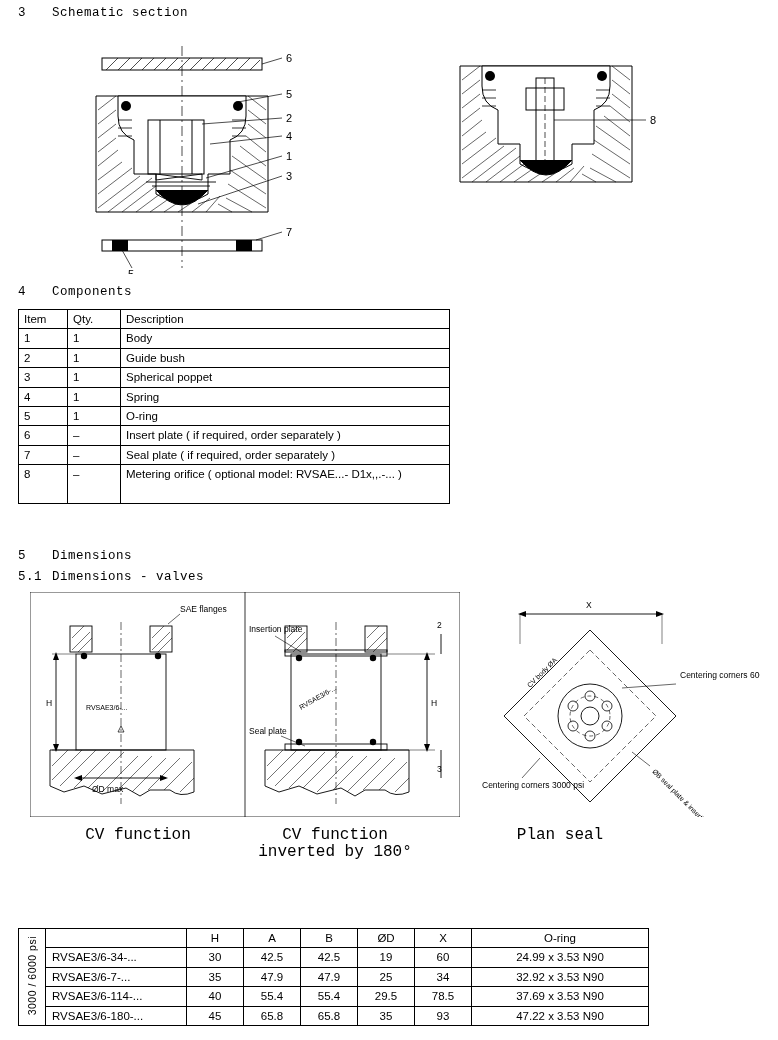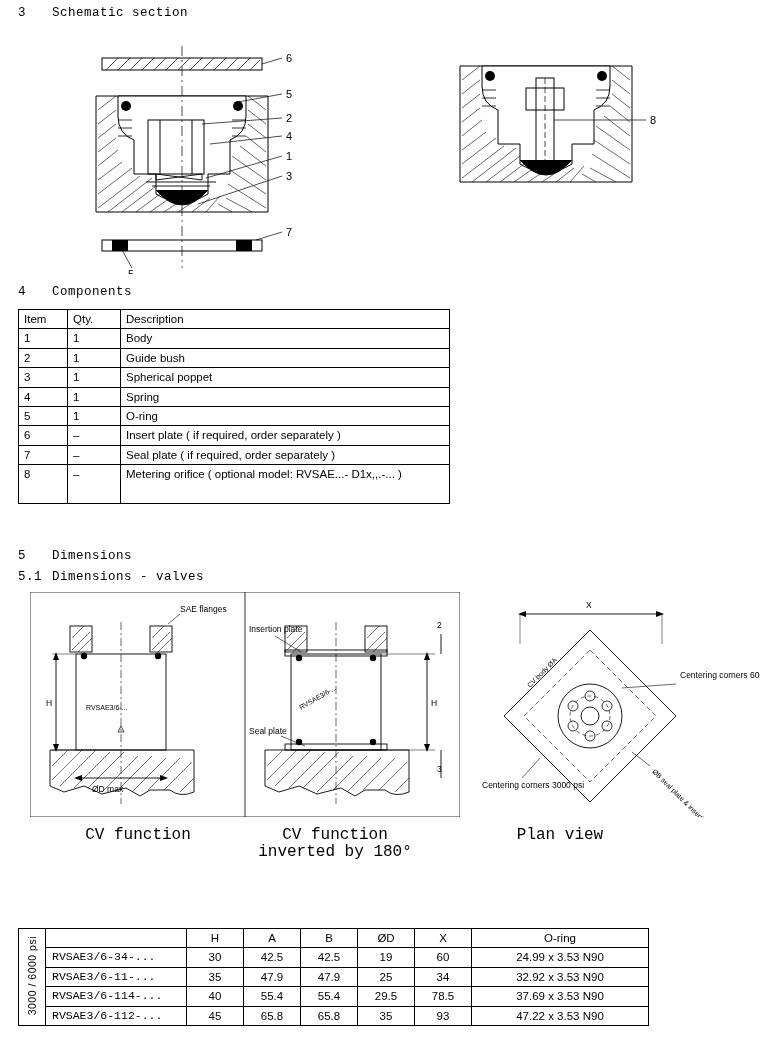--- a/index.html
+++ b/index.html
@@ -73,21 +73,21 @@
   .rot-inner {
     writing-mode: vertical-rl;
     transform: rotate(180deg);
     font-size: 10.5px;
     line-height: 1.2;
     white-space: nowrap;
     display: inline-block;
     padding: 2px 0;
     letter-spacing: 0.5px;
   }
-  .dim-table .model-col { width: 130px; text-align: left; padding-left: 6px; font-family: Liberation Mono, monospace; }
+  .dim-table .model-col { width: 130px; text-align: left; padding-left: 6px; }
   .dim-table .num-col { width: 48px; }
   .dim-table .oring-col { width: 168px; }
   
   .fig-caption {
     position: absolute;
     font-family: "Liberation Mono", monospace;
     font-size: 16px;
     text-align: center;
     white-space: nowrap;
   }
@@ -503,21 +503,21 @@
       <text class="lbl-xs" x="50" y="96" transform="rotate(-45 50 96)">CV body ØA</text>
       <text class="lbl-s" x="200" y="86">Centering corners 6000 psi</text>
       <text class="lbl-s" x="2" y="196">Centering corners 3000 psi</text>
       <text class="lbl-xs" x="172" y="180" transform="rotate(45 172 180)">ØB seal plate &amp; insertion plate</text>
     </svg>
   </div>
 
   <div class="fig-caption" style="left:58px; top:826px; width:160px;">CV  function</div>
   <div class="fig-caption" style="left:250px; top:826px; width:170px;">CV  function</div>
   <div class="fig-caption" style="left:250px; top:843px; width:170px;text-align:center;">inverted by 180°</div>
-  <div class="fig-caption" style="left:485px; top:826px; width:150px;">Plan  view</div>
+  <div class="fig-caption" style="left:485px; top:826px; width:150px;">Plan  seal</div>
 
   <table class="dim-table">
     <tbody>
       <tr>
         <td class="rot-cell" rowspan="5">
           <span class="rot-inner"><span>3000 /</span> <span>6000 psi</span></span>
         </td>
         <td class="model-col">&nbsp;</td>
         <td class="num-col">H</td>
         <td class="num-col">A</td>
@@ -529,39 +529,39 @@
       <tr>
         <td class="model-col">RVSAE3/6-34-...</td>
         <td>30</td>
         <td>42.5</td>
         <td>42.5</td>
         <td>19</td>
         <td>60</td>
         <td>24.99 x 3.53    N90</td>
       </tr>
       <tr>
-        <td class="model-col">RVSAE3/6-11-...</td>
+        <td class="model-col">RVSAE3/6-7-...</td>
         <td>35</td>
         <td>47.9</td>
         <td>47.9</td>
         <td>25</td>
         <td>34</td>
         <td>32.92 x 3.53    N90</td>
       </tr>
       <tr>
         <td class="model-col">RVSAE3/6-114-...</td>
         <td>40</td>
         <td>55.4</td>
         <td>55.4</td>
         <td>29.5</td>
         <td>78.5</td>
         <td>37.69 x 3.53    N90</td>
       </tr>
       <tr>
-        <td class="model-col">RVSAE3/6-112-...</td>
+        <td class="model-col">RVSAE3/6-180-...</td>
         <td>45</td>
         <td>65.8</td>
         <td>65.8</td>
         <td>35</td>
         <td>93</td>
         <td>47.22 x 3.53    N90</td>
       </tr>
     </tbody>
   </table>
 

